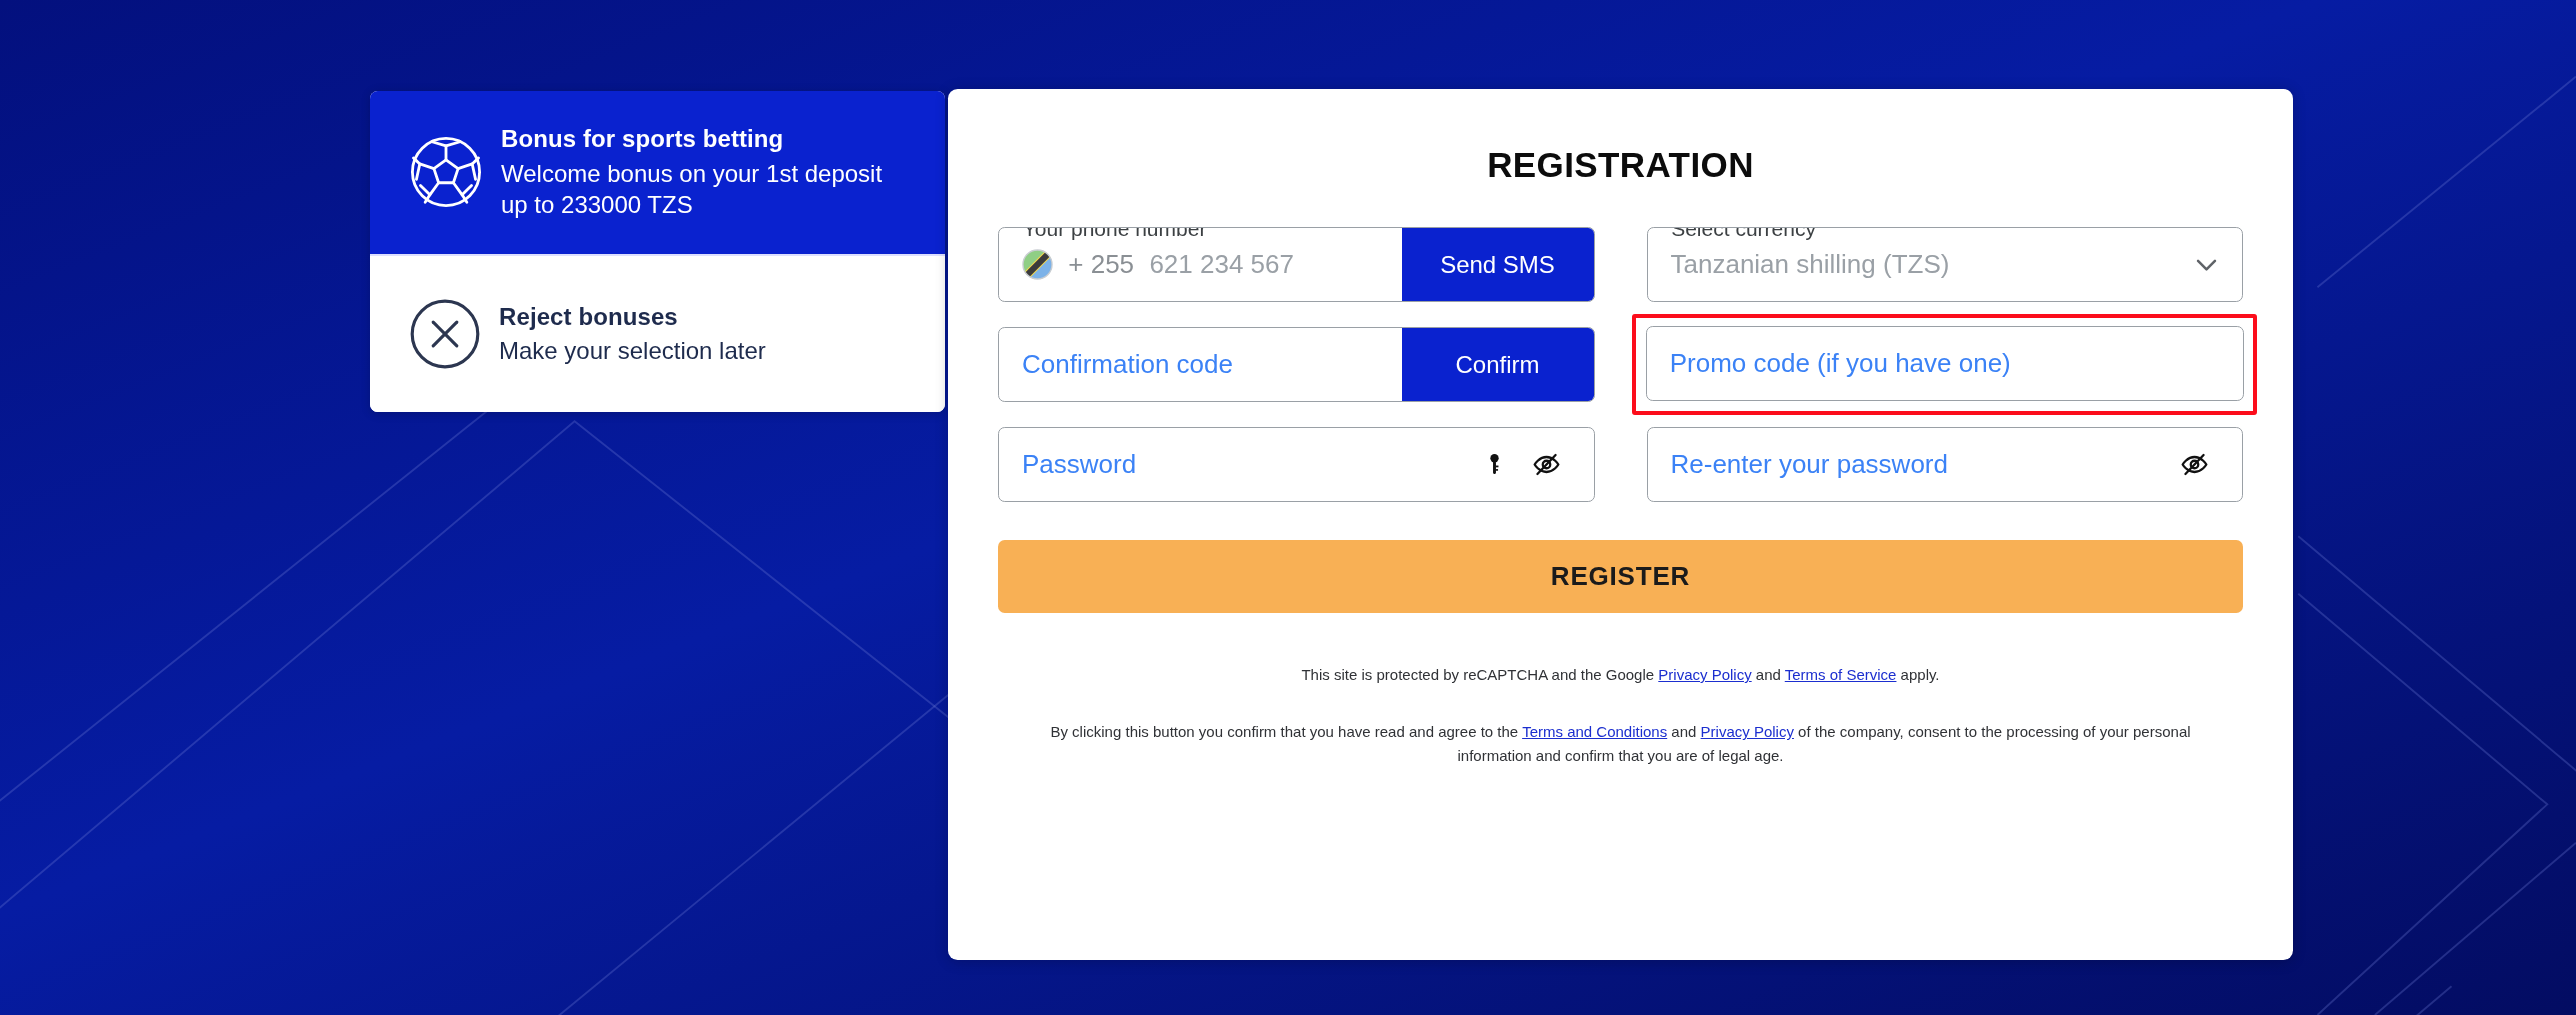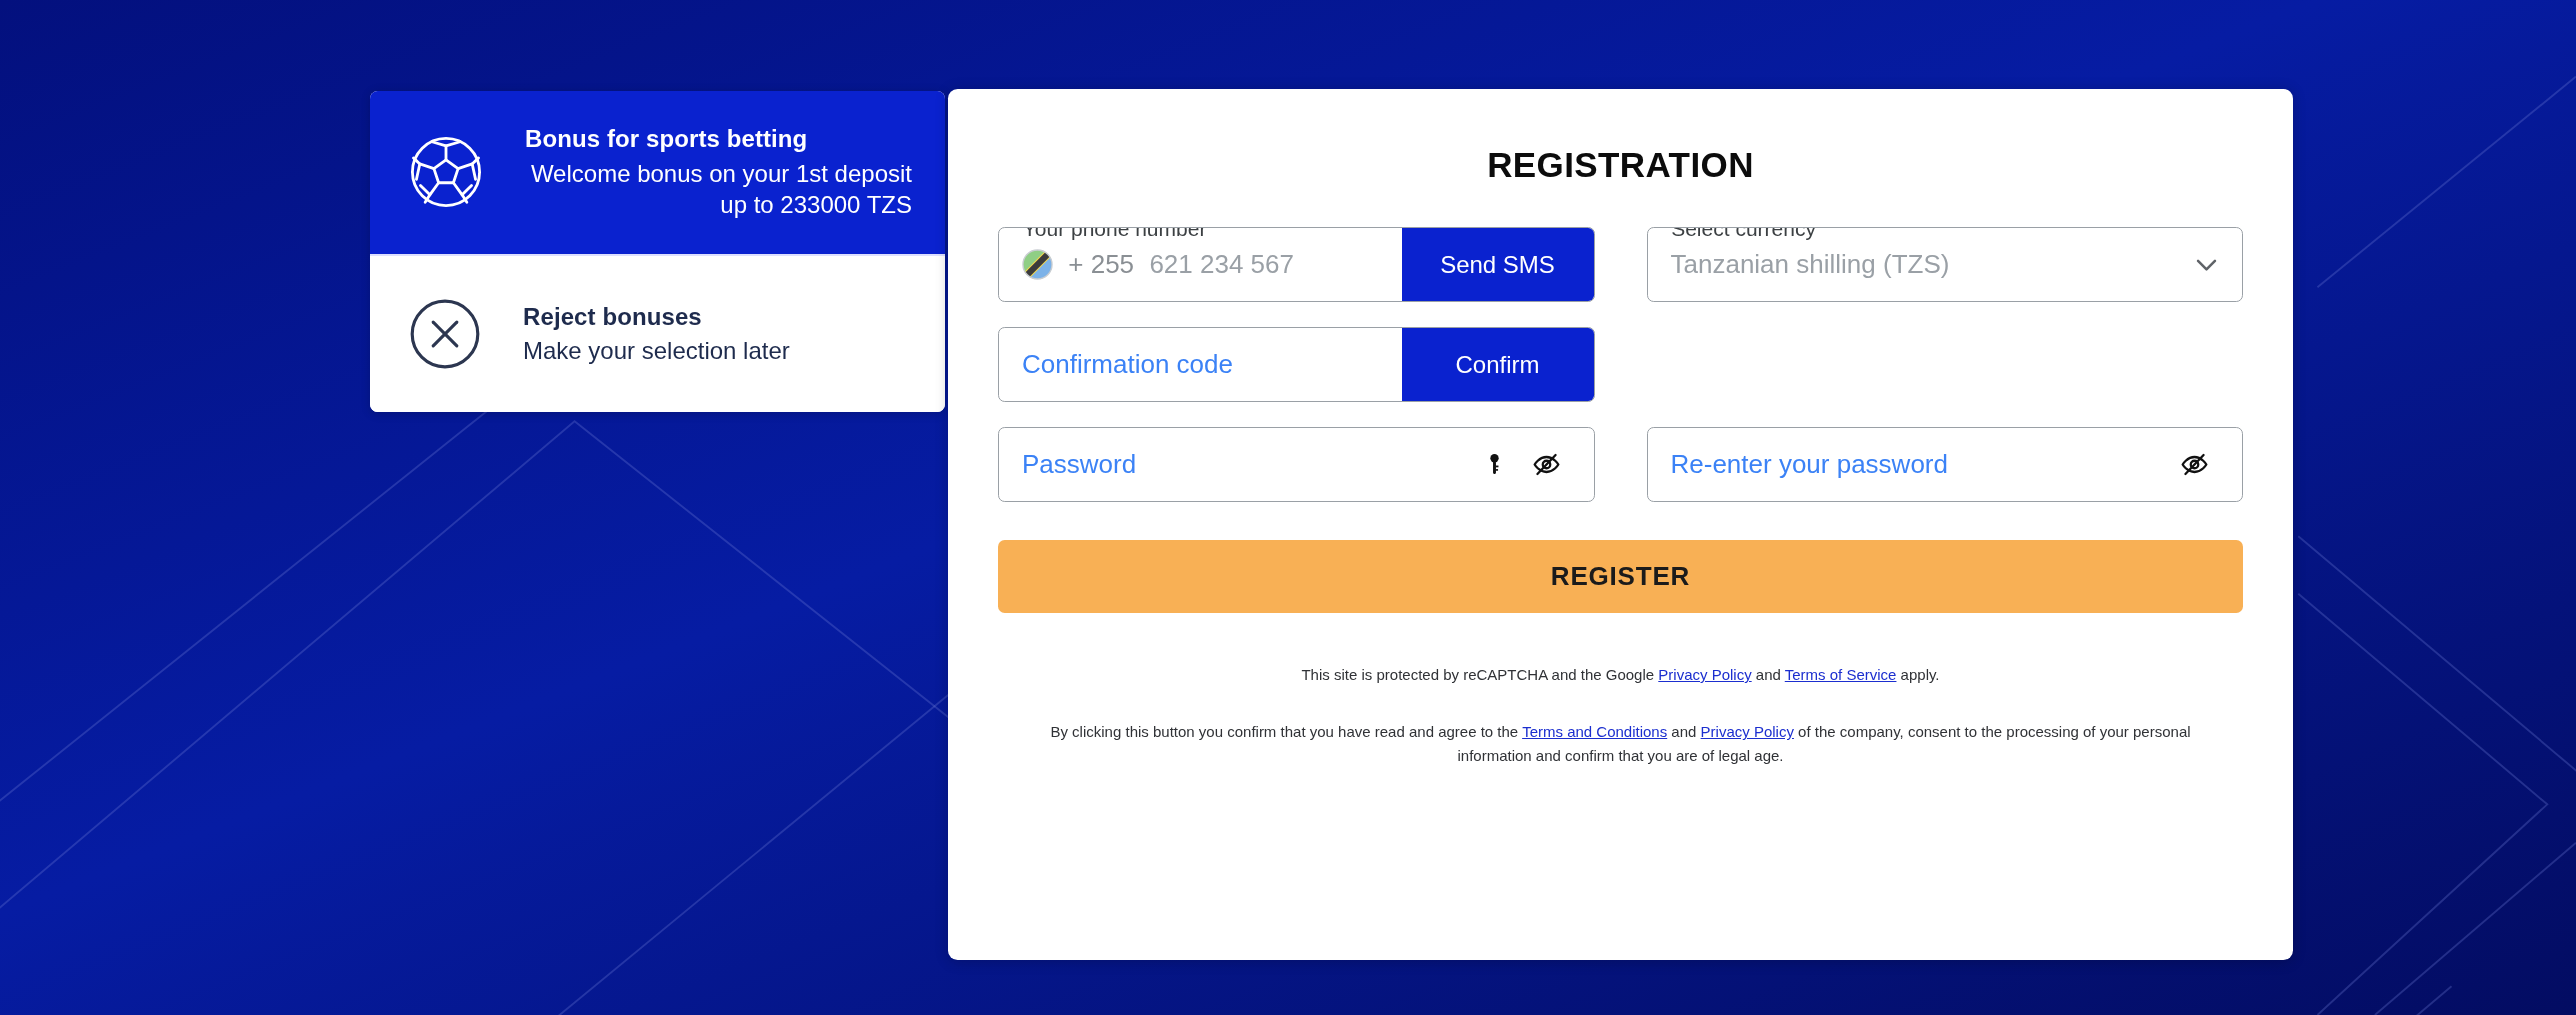--- a/index.html
+++ b/index.html
@@ -31,21 +31,21 @@
     left: 370px; top: 91px;
     width: 575px;
     border-radius: 7.7px;
     overflow: hidden;
     background: #ffffff;
     box-shadow: 0 1.9px 9.6px rgba(0,0,0,0.18);
   }
   .bonus-card {
     display: flex;
     align-items: center;
-    gap: 36px;
+    gap: 12px;
     padding: 29px 33px;
   }
   .bonus-card.selected {
     background: #0a22cf;
     color: #ffffff;
     padding: 33px 33px 34px 33px;
   }
   .bonus-card.reject {
     background: #ffffff;
     color: #1e2b4d;
@@ -56,21 +56,20 @@
     font-size: 24px;
     font-weight: bold;
     line-height: 1.25;
     letter-spacing: 0.1px;
   }
   .bonus-text-sub {
     font-size: 24px;
     font-weight: normal;
     line-height: 1.3;
     margin-top: 3.8px;
-    text-align: right;
   }
   .bonus-divider {
     height: 1.9px;
     background: #dcdfff;
   }
   
   #reg-panel {
     position: absolute;
     left: 948px; top: 89px;
     width: 1345px; height: 871px;
@@ -324,20 +323,27 @@
 
     <div class="form-grid row-gap">
 
       <div class="field-plain">
         <div class="field-inner">
           <span class="field-value dark">Confirmation code</span>
         </div>
         <button class="action-btn">Confirm</button>
       </div>
 
+      <div class="promo-wrap">
+        <div class="field-plain">
+          <div class="field-inner">
+            <span class="field-value dark">Promo code (if you have one)</span>
+          </div>
+        </div>
+      </div>
 
     </div>
 
     <div class="form-grid row-gap">
 
       <div class="field-plain">
         <div class="field-inner">
           <span class="field-value dark">Password</span>
         </div>
         <span class="icon-slot icon-pad-r">

